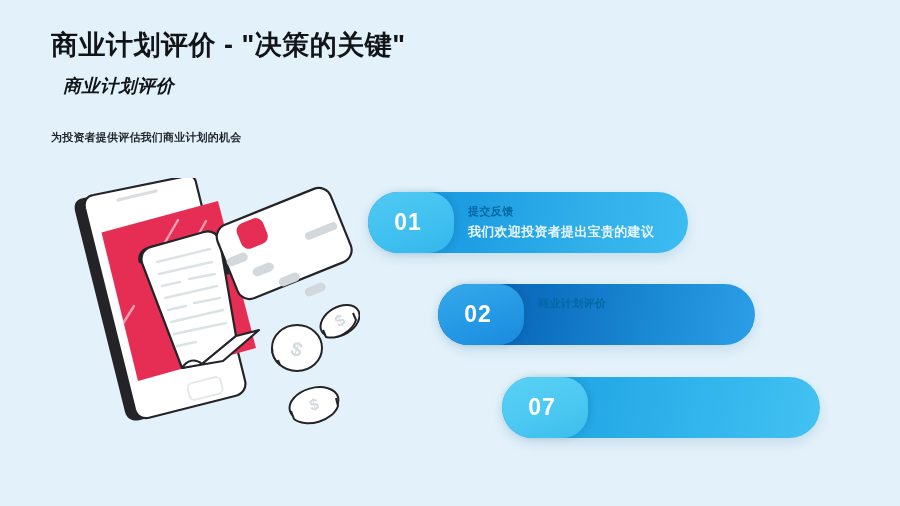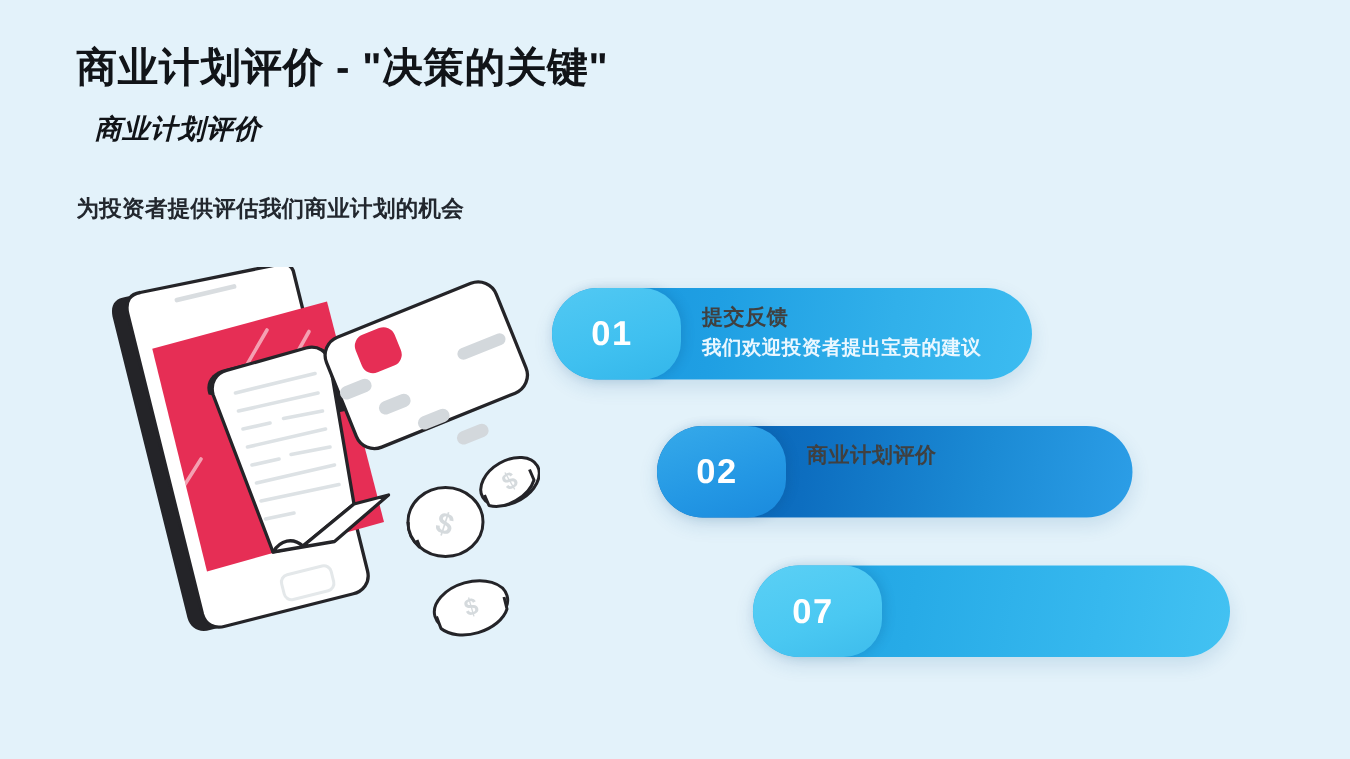--- a/index.html
+++ b/index.html
@@ -45,21 +45,21 @@
     letter-spacing: 0.5px;
     line-height: 28px;
     margin: 10px 0 0 12px;
     white-space: nowrap;
     font-style: italic;
   }
   #lead-text {
     position: absolute;
     left: 51px;
     top: 130px;
-    font-size: 15px;
+    font-size: 11px;
     font-weight: bold;
     color: #22272e;
     letter-spacing: 0.2px;
     white-space: nowrap;
   }
 
   
   #illustration {
     position: absolute;
     left: 60px;
@@ -106,23 +106,23 @@
     line-height: 1;
     padding-right: 6px;
   }
   .pill-text {
     position: absolute;
     left: 100px;
     top: 11px;
     right: 18px;
   }
   .pill-head {
-    font-size: 14px;
-    font-weight: bold;
-    color: #404040;
+    font-size: 11px;
+    font-weight: bold;
+    color: #0369a1;
     letter-spacing: 0.4px;
     line-height: 16px;
     white-space: nowrap;
   }
   .pill-desc {
     font-size: 13px;
     font-weight: bold;
     color: #eaf7ff;
     letter-spacing: 0.3px;
     line-height: 15px;

